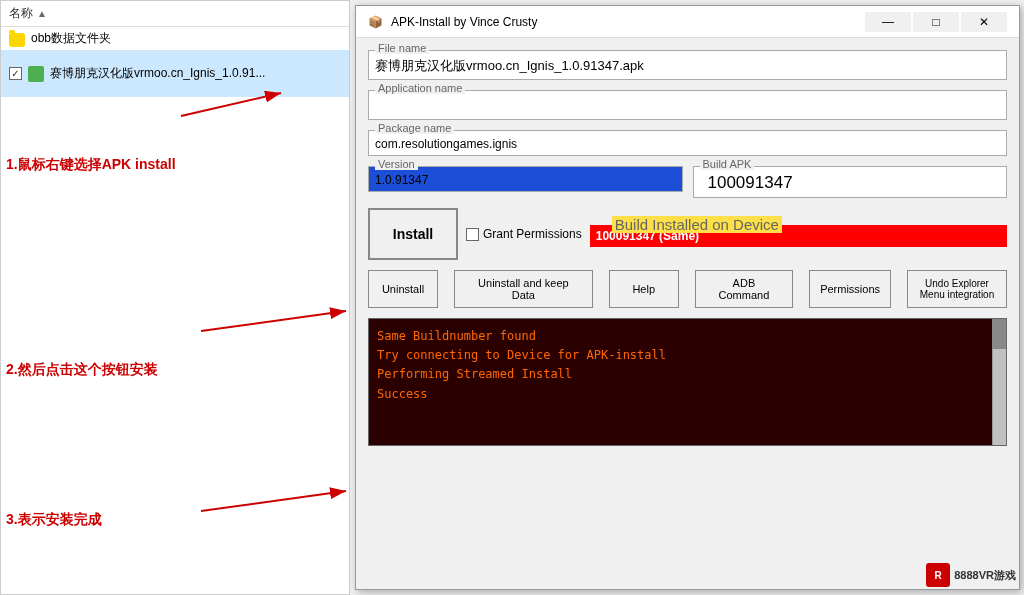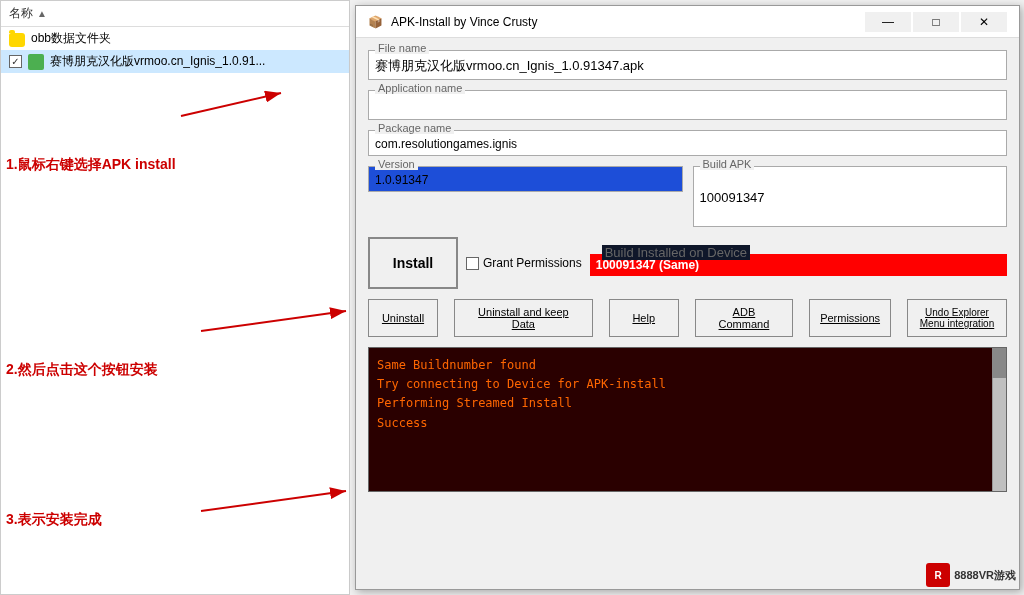--- a/index.html
+++ b/index.html
@@ -64,21 +64,21 @@
       left: 0;
       width: 6px;
       height: 3px;
       background: #ffd700;
       border-radius: 2px 2px 0 0;
     }
 
     .apk-item {
       display: flex;
       align-items: center;
-      padding: 3px 8px;
+      padding: 15px 8px;
       gap: 6px;
       background: #cce8ff;
     }
 
     .checkbox {
       width: 13px;
       height: 13px;
       border: 1px solid #666;
       background: #fff;
       display: inline-flex;
@@ -219,38 +219,37 @@
       padding: 4px 6px;
       font-size: 12px;
       font-weight: bold;
       width: 100%;
     }
 
     .action-buttons {
       display: flex;
       gap: 16px;
       margin-bottom: 10px;
-      text-decoration: underline;
     }
 
     .action-btn {
       background: #f0f0f0;
       border: 1px solid #888;
       padding: 6px 10px;
       font-size: 11px;
       cursor: pointer;
       text-align: center;
       min-width: 70px;
     }
 
     .console-area {
       background: #2a0000;
       border: 1px solid #666;
       width: 100%;
-      height: 145px;
+      height: 128px;
       padding: 8px;
       color: #ff6600;
       font-family: monospace;
       font-size: 12px;
       overflow-y: auto;
       position: relative;
     }
 
     .console-line {
       line-height: 1.6;
@@ -388,36 +387,36 @@
     </div>
 
     <div class="field-row">
       <div class="field-group">
         <div style="position:relative; border: 1px solid #aaa; background:#1d4ed8; padding: 4px 6px;">
           <div style="position:absolute; top:-9px; left:6px; background:#f0f0f0; padding:0 3px; font-size:11px; color:#666;">Version</div>
           <div style="padding-top:2px; font-size:12px;">1.0.91347</div>
         </div>
       </div>
       <div class="field-group">
-        <div style="position:relative; border: 1px solid #aaa; background:#fff; padding: 21px 6px;">
+        <div style="position:relative; border: 1px solid #aaa; background:#fff; padding: 4px 6px;">
           <div style="position:absolute; top:-9px; left:6px; background:#f0f0f0; padding:0 3px; font-size:11px; color:#666;">Build APK</div>
-          <div style="padding-top:2px; font-size:13px;">100091347</div>
+          <div style="padding-top:2px; font-size:17px;margin-left:8px;">100091347</div>
         </div>
       </div>
     </div>
 
     <div class="install-row">
       <button class="install-btn">Install</button>
       <div class="checkbox-label">
         <div class="checkbox"></div>
         <span>Grant Permissions</span>
       </div>
       <div class="build-installed-group" style="flex:1; position:relative;">
         <div style="position:relative; padding: 0;">
-          <div style="position:absolute; top:-9px; left:12px; background:#0f172a; padding:0 3px; font-size:13px; color:#666; z-index:1;">Build Installed on Device</div>
+          <div style="position:absolute; top:-9px; left:22px; background:#fde047; padding:0 3px; font-size:15px; color:#666; z-index:1;">Build Installed on Device</div>
           <div class="red-value-box" style="margin-top:4px;">100091347 (Same)</div>
         </div>
       </div>
     </div>
 
     <div class="action-buttons">
       <button class="action-btn">Uninstall</button>
       <button class="action-btn" style="min-width:90px;">
         <span>Uninstall and keep Data</span>
       </button>

